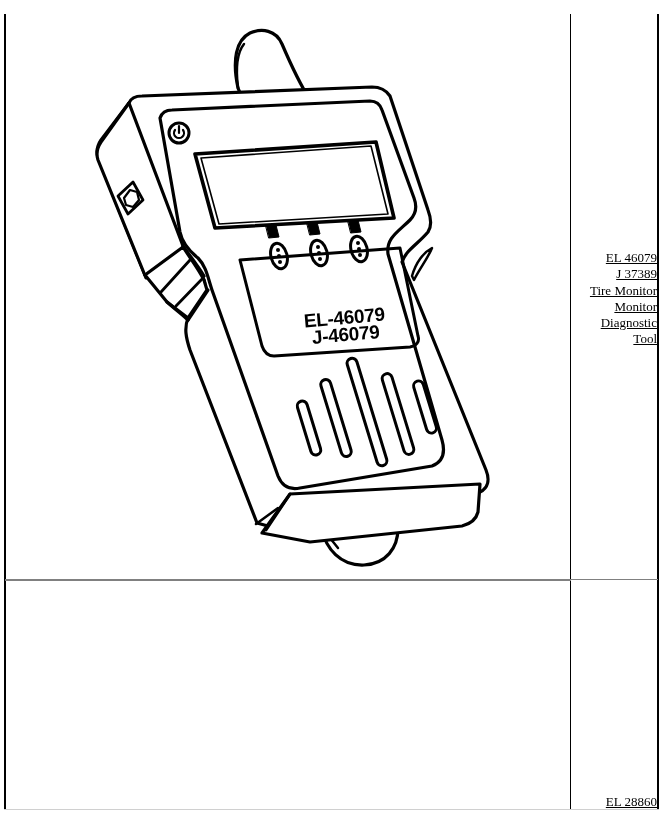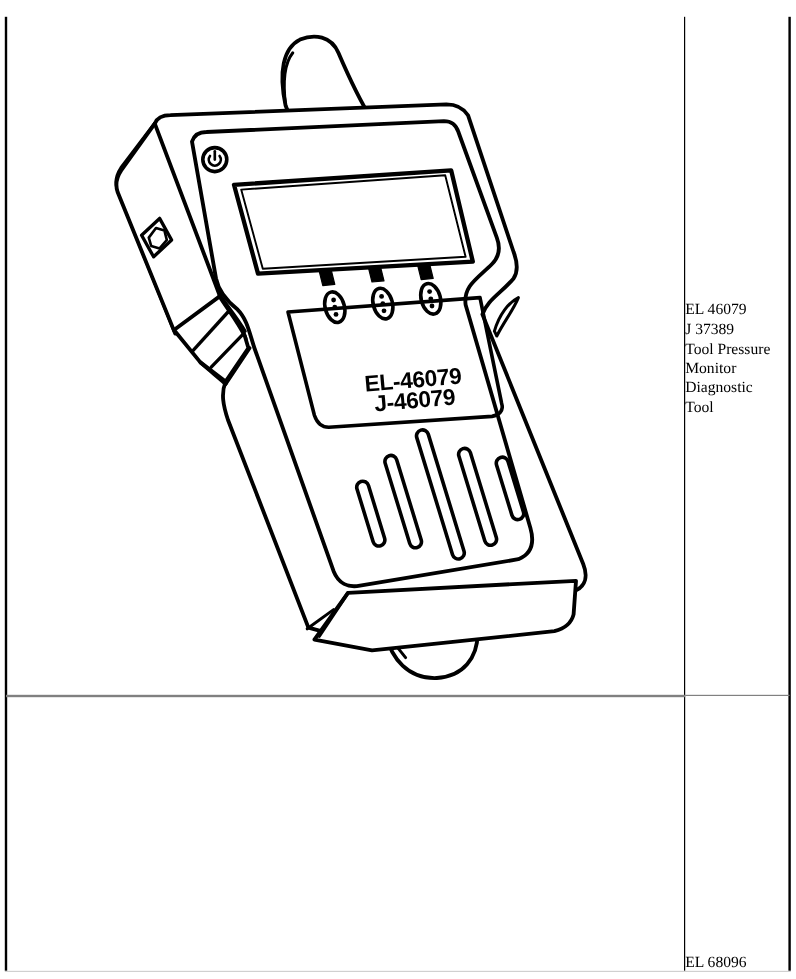--- a/index.html
+++ b/index.html
@@ -79,23 +79,24 @@
     }
     .illustration-cell svg {
       position: absolute;
       left: 0;
       top: 0;
     }
     .desc-cell {
       position: absolute;
       left: 571px;
       width: 86px;
-      text-align: left;
+      text-align: right;
       font-size: 13px;
       line-height: 16.3px;
+      text-decoration: underline;
     }
     .desc-cell-1 {
       top: 236px;
     }
     .desc-cell-2 {
       top: 780px;
     }
     .desc-line {
       display: block;
       white-space: nowrap;
@@ -192,22 +193,22 @@
 
     <div style="position:absolute; left:284px; top:295px; width:110px; text-align:center; transform:rotate(-5deg); font-family:'Liberation Sans','DejaVu Sans',sans-serif; font-weight:bold; font-size:19px; line-height:17px; letter-spacing:-0.3px;">
       <span class="desc-line">EL-46079</span>
       <span class="desc-line">J-46079</span>
     </div>
   </div>
 
   <div class="desc-cell desc-cell-1">
     <span class="desc-line">EL 46079</span>
     <span class="desc-line">J 37389</span>
-    <span class="desc-line">Tool Pressure</span>
+    <span class="desc-line">Tire Monitor</span>
     <span class="desc-line">Monitor</span>
     <span class="desc-line">Diagnostic</span>
     <span class="desc-line">Tool</span>
   </div>
 
   <div class="desc-cell desc-cell-2">
-    <span class="desc-line">EL 68096</span>
+    <span class="desc-line">EL 28860</span>
   </div>
 </div>
 
 </body></html>

